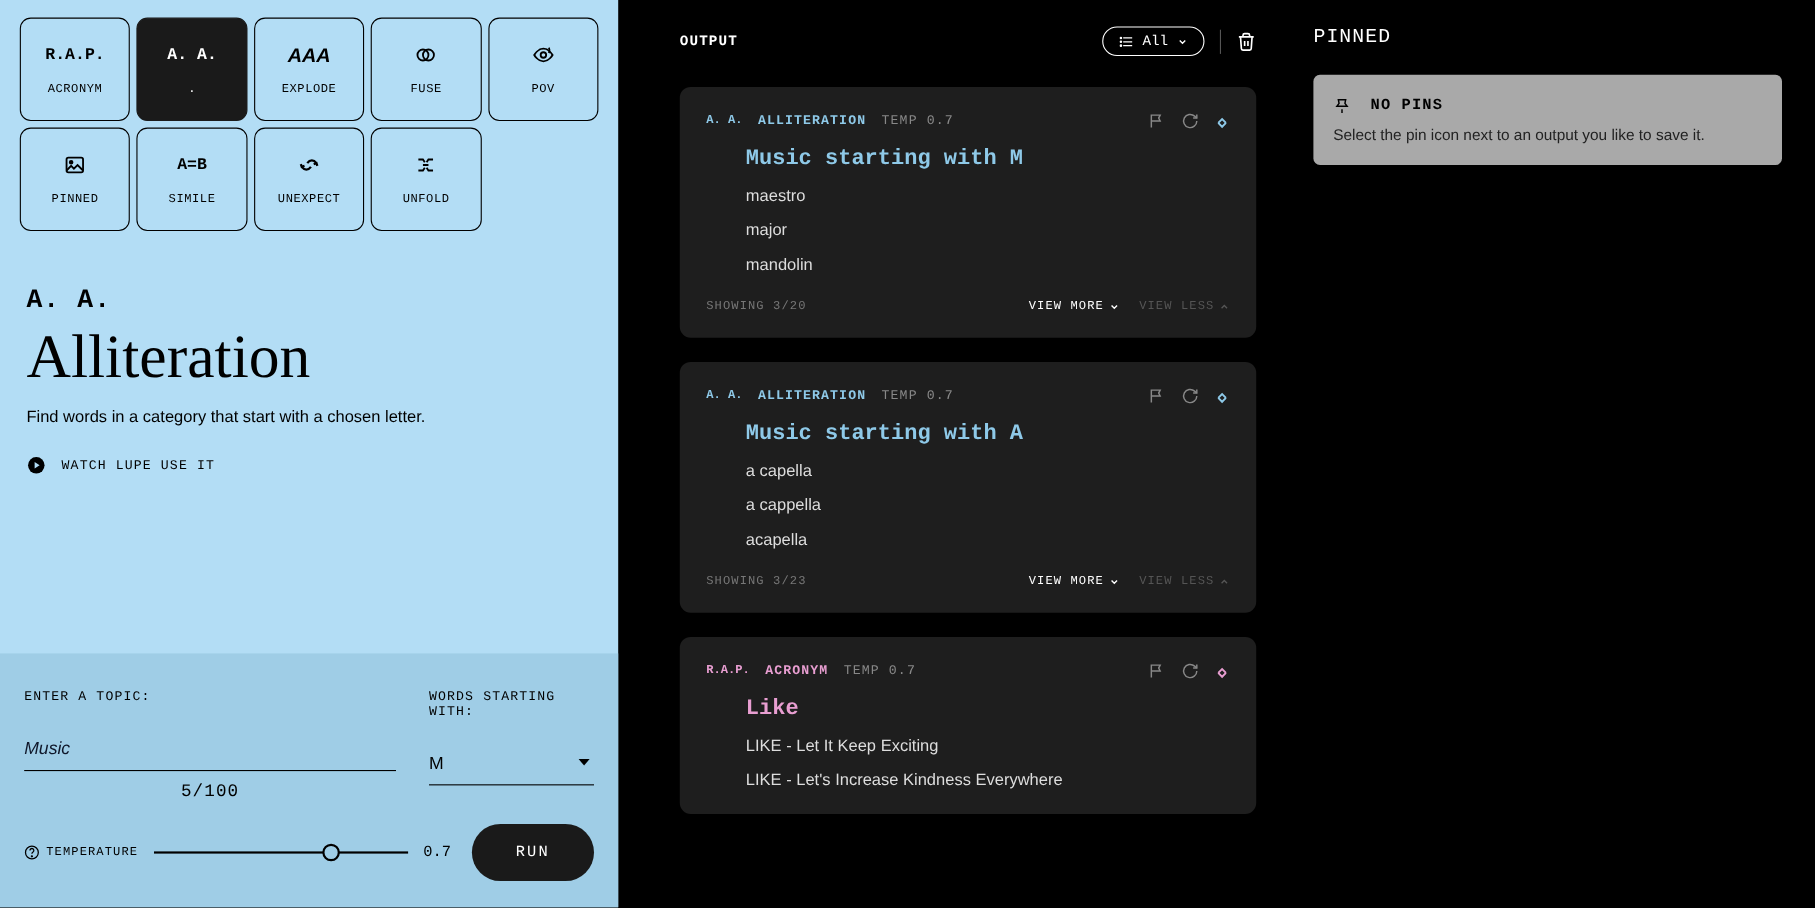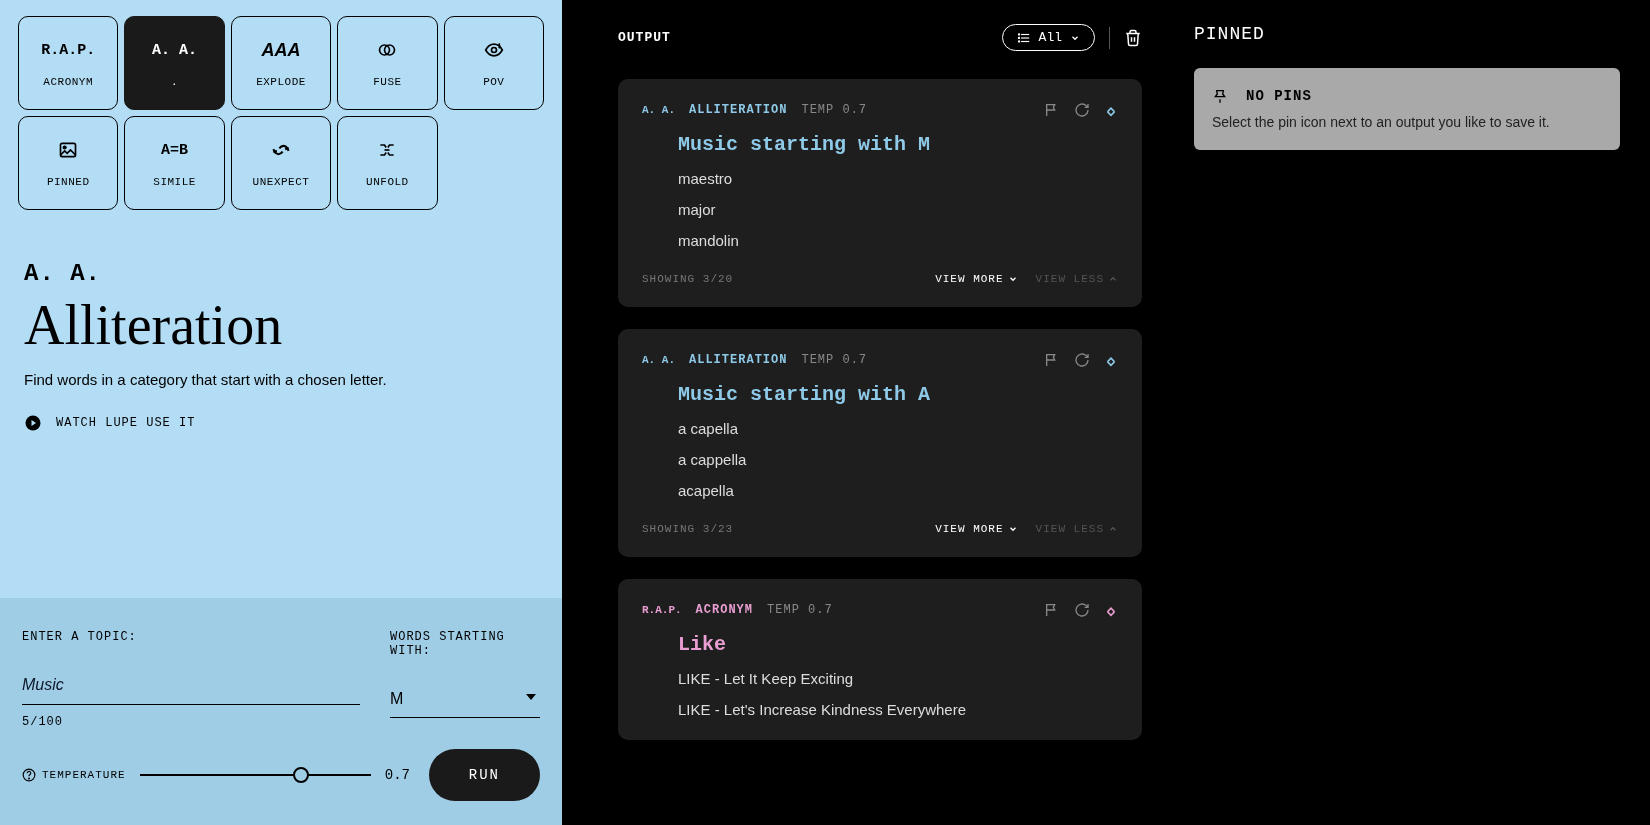--- a/index.html
+++ b/index.html
@@ -89,21 +89,21 @@
 }
 .ctrl-select-wrap::after {
   content: "";
   position: absolute;
   right: 4px; top: 10px;
   width: 0; height: 0;
   border-left: 5px solid transparent;
   border-right: 5px solid transparent;
   border-top: 6px solid #000;
 }
-.charcount { font-size: 12px; letter-spacing: 1px; text-align: left; margin-top: 10px; }
+.charcount { font-size: 16px; letter-spacing: 1px; text-align: center; margin-top: 10px; }
 
 .temp-row { display: flex; align-items: center; gap: 14px; margin-top: 20px; }
 .temp-label { font-size: 11px; letter-spacing: 1px; display: flex; align-items: center; gap: 6px; }
 .temp-slider { flex: 1; position: relative; height: 20px; display:flex; align-items:center;}
 .temp-track { height: 2px; background: #000; width: 100%; position: relative; }
 .temp-thumb { position: absolute; top: 50%; transform: translate(-50%,-50%); width: 16px; height: 16px; border-radius: 50%; background: #9FCDE6; border: 2px solid #000; }
 .temp-val { font-size: 14px; width: 30px; }
 .run-btn {
   background: #1a1a1a; color: #fff;
   border: none; border-radius: 30px;

